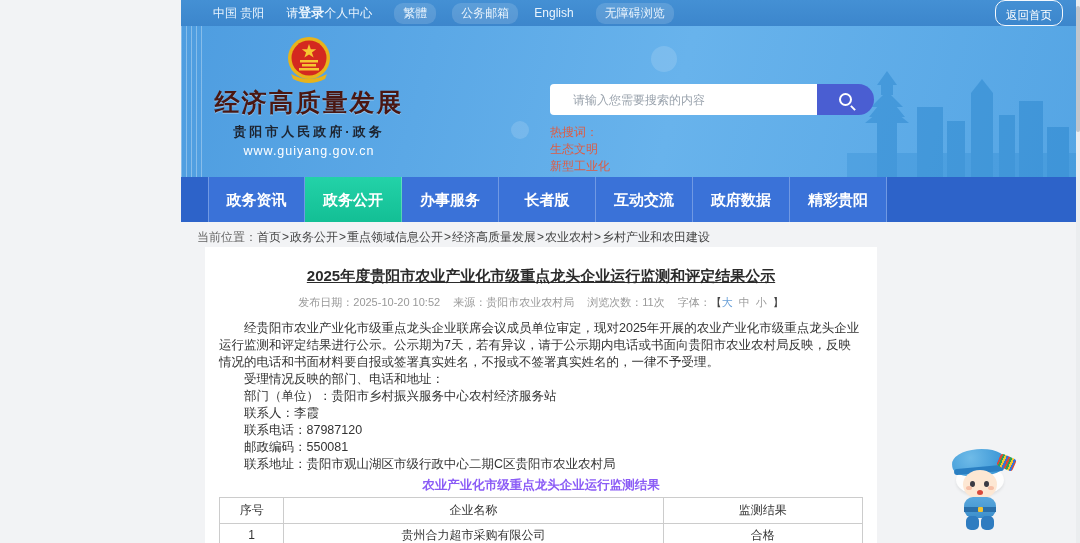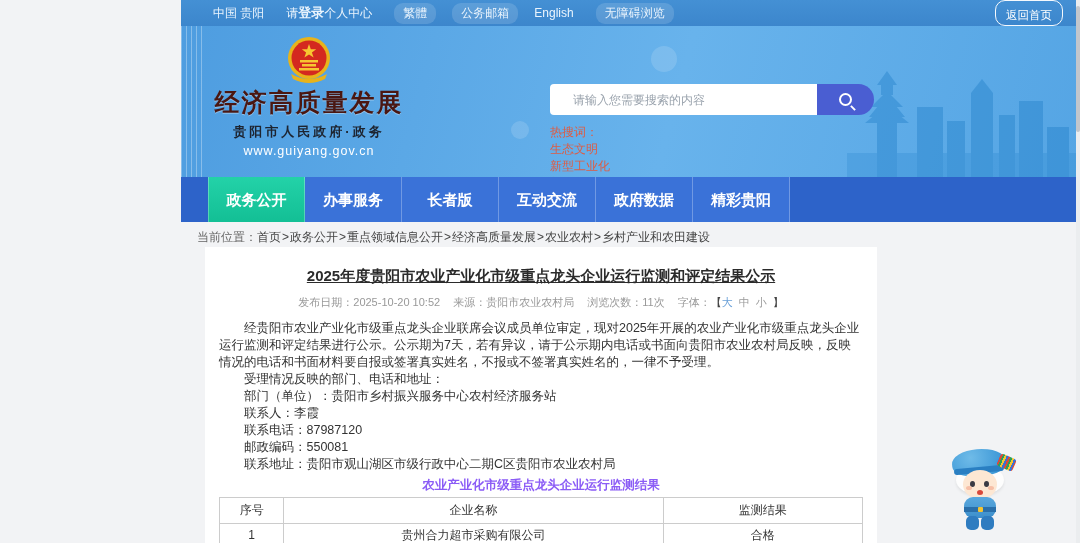--- a/index.html
+++ b/index.html
@@ -157,20 +157,21 @@
       <span class="hw-link">生态文明</span>
       <span class="hw-link">新型工业化</span>
       <span class="hw-link">新型城镇化</span>
       <span class="hw-link">农业现代化</span>
       <span class="hw-link">旅游产业化</span>
       <span class="hw-link">贵阳简介</span>
     </div>
   </div>
 
   <div class="nav">
+    <div class="nav-item">政务资讯</div>
     <div class="nav-item active">政务公开</div>
     <div class="nav-item">办事服务</div>
     <div class="nav-item">长者版</div>
     <div class="nav-item">互动交流</div>
     <div class="nav-item">政府数据</div>
     <div class="nav-item">精彩贵阳</div>
   </div>
 </div>
 
 <div class="breadcrumb">

